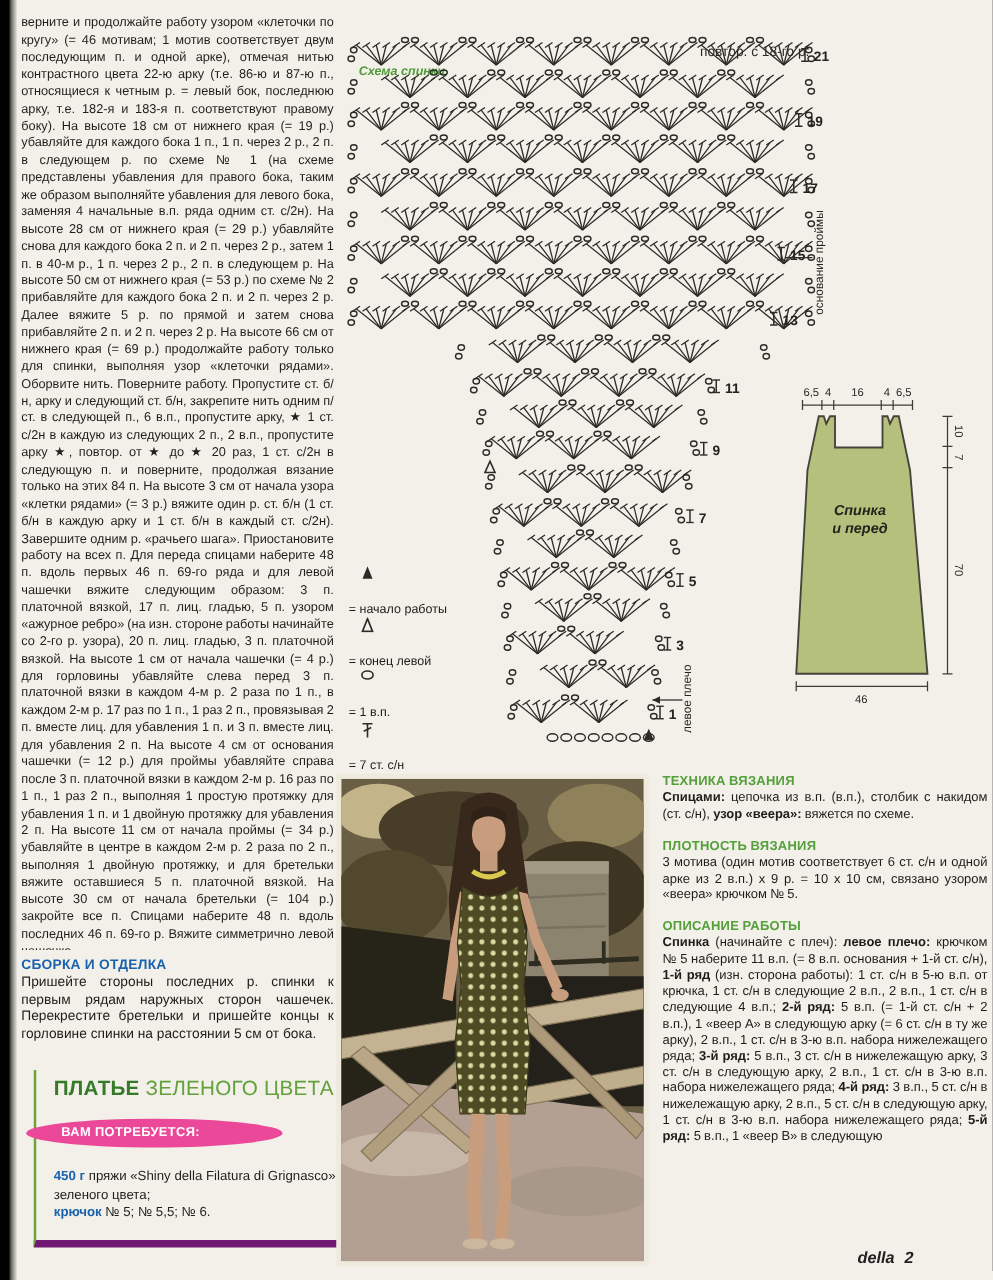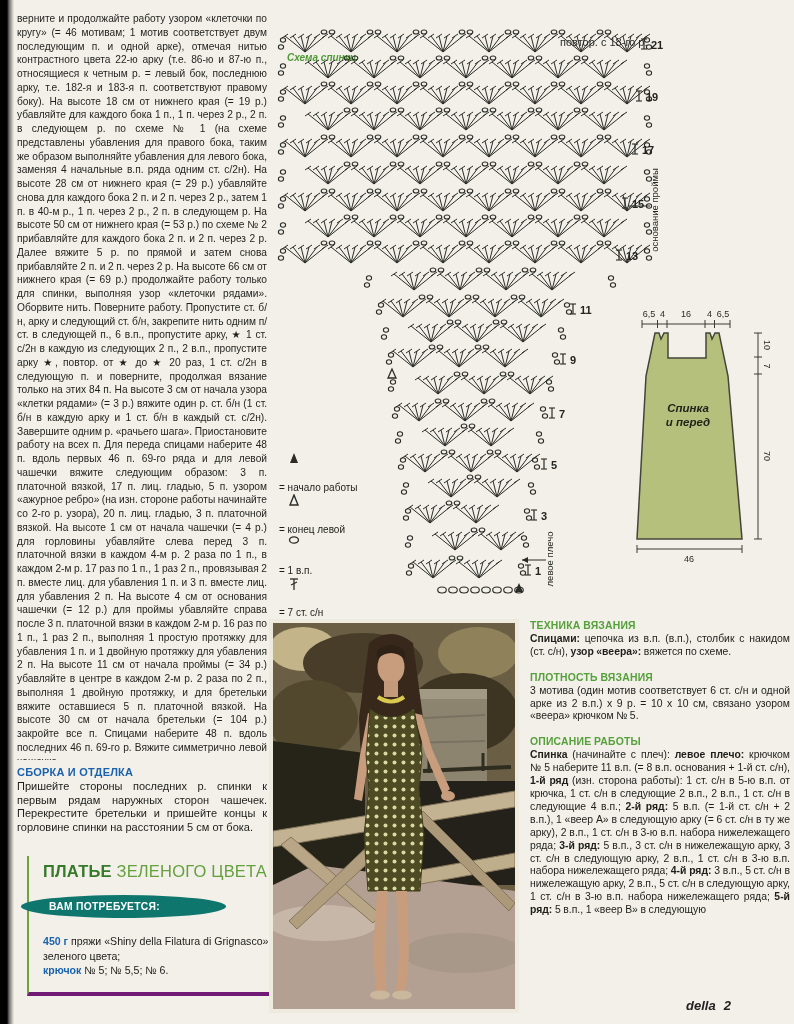--- a/index.html
+++ b/index.html
@@ -8,25 +8,25 @@
   .scan-strip{position:absolute;left:0;top:0;width:14px;height:1024px;
         background:linear-gradient(90deg,#000 0,#000 7px,#6a6a66 9px,rgba(120,120,115,0) 14px);}
   
   .left-col{position:absolute;left:17px;top:12px;width:250px;}
   .main-text{font-size:10.2px;line-height:13.75px;text-align:justify;height:748px;overflow:hidden;
         word-spacing:-0.4px;color:#201f1c;}
   .assembly{margin-top:6px;}
   .h-blue{color:#1b62ad;font-weight:700;font-size:12px;margin:0 0 3px 0;letter-spacing:.2px;}
   .assembly p{margin:0;font-size:11px;line-height:13.8px;text-align:justify;}
   .pattern-box{position:absolute;left:27px;top:856px;width:238px;border-left:2.5px solid #6fa23e;
-        padding:4px 0 14px 14px;border-bottom:4px solid #701a75;}
+        padding:4px 0 14px 14px;border-bottom:6px solid #701a75;}
   .pattern-title{font-size:16.5px;letter-spacing:.2px;margin-top:2px;}
   .pattern-title .strong{font-weight:700;color:#357a28;}
   .pattern-title .rest{color:#64a03c;}
-  .badge{position:relative;margin:14px 0 0 -22px;width:205px;height:23px;background:#0f766e;
+  .badge{position:relative;margin:14px 0 0 -22px;width:205px;height:23px;background:#ec4899;
         border-radius:50%;color:#fff;font-size:10.3px;font-weight:700;display:flex;align-items:center;
         padding-left:28px;box-sizing:border-box;letter-spacing:.3px;}
   .materials{margin-top:16px;font-size:10.6px;line-height:14.5px;}
   .materials p{margin:0;}
   .b{font-weight:700;}
   .blue{color:#1b62ad;}
   
   .chart-title{position:absolute;left:287px;top:10px;color:#4f9a36;font-weight:700;font-style:italic;
         font-size:10px;margin-top:42px;}
   .repeat-note{position:absolute;left:560px;top:8px;font-size:11px;color:#2a2a27;margin-top:28px;}

